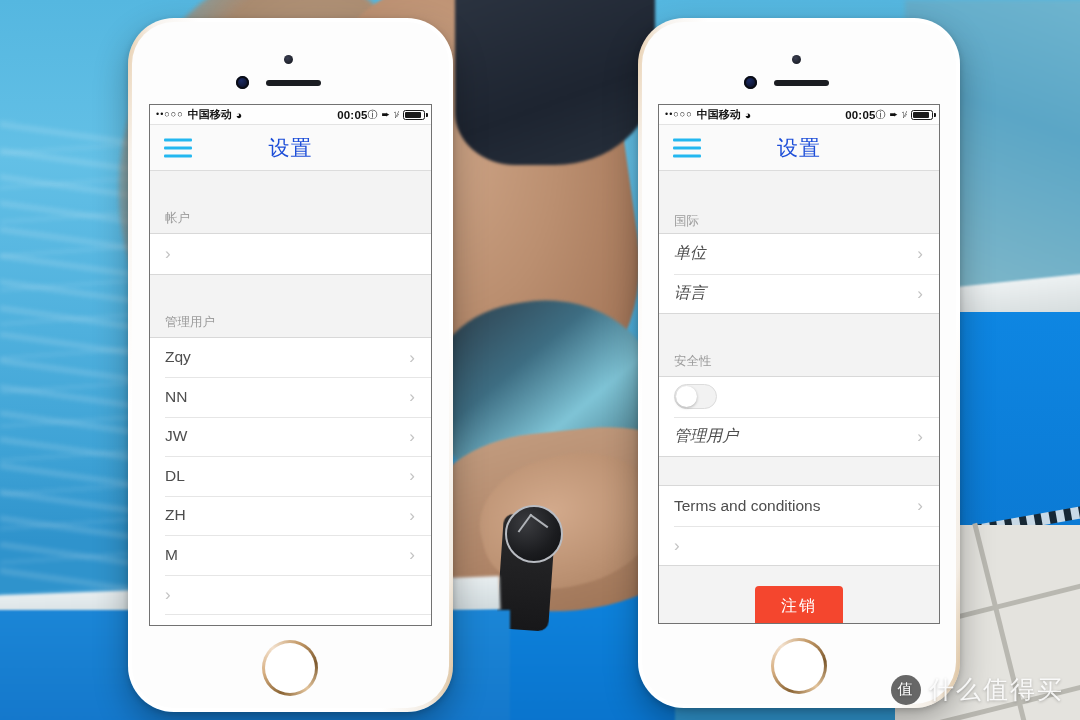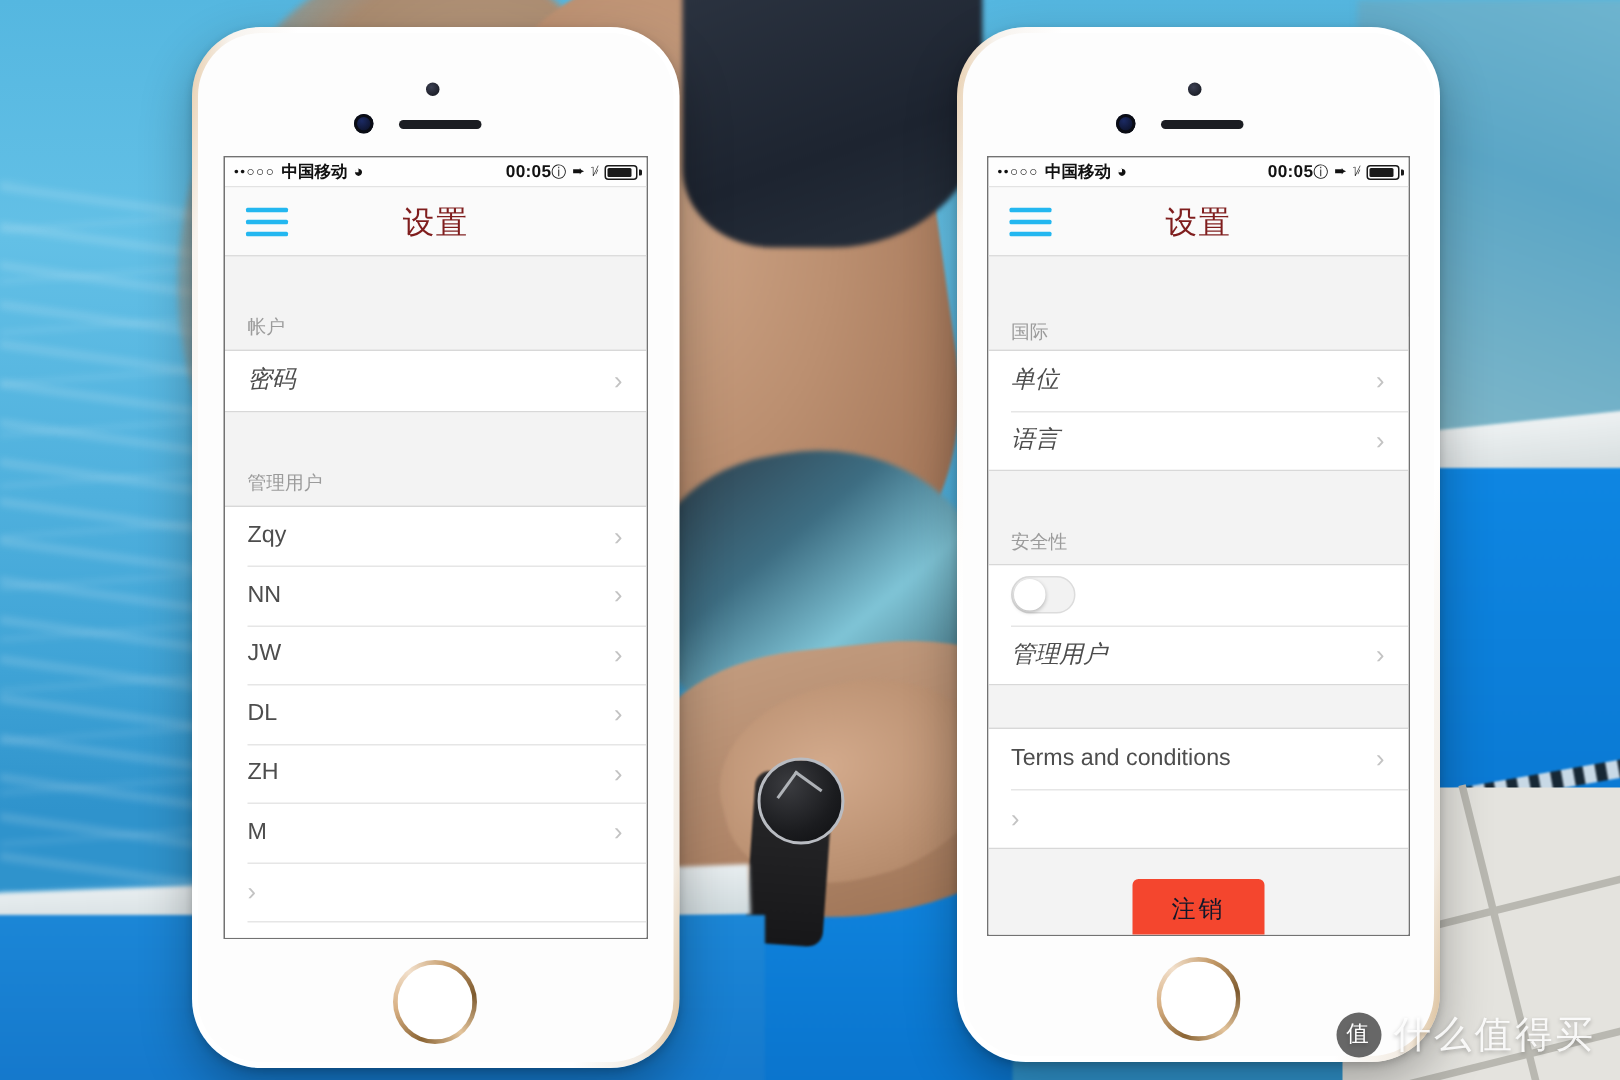--- a/index.html
+++ b/index.html
@@ -218,21 +218,21 @@
   }
   .battery > i { position:absolute; left:1px; top:1px; bottom:1px; width:16px; background:#1a1a1a; border-radius:1px; display:block; }
 
   .navbar {
     height:46px; background:#fafafa; position:relative;
     display:flex; align-items:center; border-bottom:1px solid #dcdcdc;
   }
   .hamburger { position:absolute; left:14px; top:50%; transform:translateY(-50%);
                width:28px; display:flex; flex-direction:column; gap:5px; cursor:pointer; }
   .hamburger span { display:block; height:3px; border-radius:1px; background:#23b7f0; }
-  .nav-title { width:100%; text-align:center; font-size:21px; color:#7f1d1d; font-weight:400; letter-spacing:1px; }
+  .nav-title { width:100%; text-align:center; font-size:21px; color:#1d4ed8; font-weight:400; letter-spacing:1px; }
 
   .content { background:#f3f3f3; overflow:hidden; }
   .spacer { height:28px; background:#f3f3f3; }
   .section-header {
     height:34px; display:flex; align-items:flex-end; padding:0 0 6px 15px;
     font-size:12.5px; color:#9b9b9b; background:#f3f3f3;
   }
   .section { background:#ffffff; border-top:1px solid #d8d8d8; border-bottom:1px solid #d8d8d8; }
   .row {
     height:39.5px; display:flex; align-items:center; padding:0 14px 0 15px;
@@ -249,21 +249,21 @@
     width:43px; height:25px; border-radius:13px;
     background:#f2f2f2; border:1px solid #dcdcdc; position:relative;
   }
   .toggle .knob {
     position:absolute; left:1px; top:1px; width:21px; height:21px; border-radius:50%;
     background:#ffffff; box-shadow:0 1px 3px rgba(0,0,0,.28);
   }
 
   .logout-area { background:#f3f3f3; padding:20px 0 0; text-align:center; }
   .logout-btn {
-    display:inline-block; background:#f4462e; color:#0f172a;
+    display:inline-block; background:#f4462e; color:#ffffff;
     font-size:16px; padding:10px 26px; border-radius:4px; border:none;
     letter-spacing:2px; cursor:pointer;
   }
   .app-name { margin-top:16px; font-size:12px; color:#8c8c8c; }
   .app-version { margin-top:3px; font-size:12px; color:#8c8c8c; }
 
   
   .watermark {
     position:absolute; right:16px; bottom:14px;
     display:flex; align-items:center; gap:8px;
@@ -343,21 +343,20 @@
         <div class="nav-title">设置</div>
       </div>
 
       <div class="content">
 
         <div class="spacer"></div>
 
         <div class="section-header">帐户</div>
         <div class="section">
           <div class="row">
-            <span class="row-label cn">密码</span>
             <span class="chevron">›</span>
           </div>
         </div>
 
         <div class="spacer"></div>
 
         <div class="section-header">管理用户</div>
         <div class="section">
           <div class="row">
             <span class="row-label">Zqy</span>

